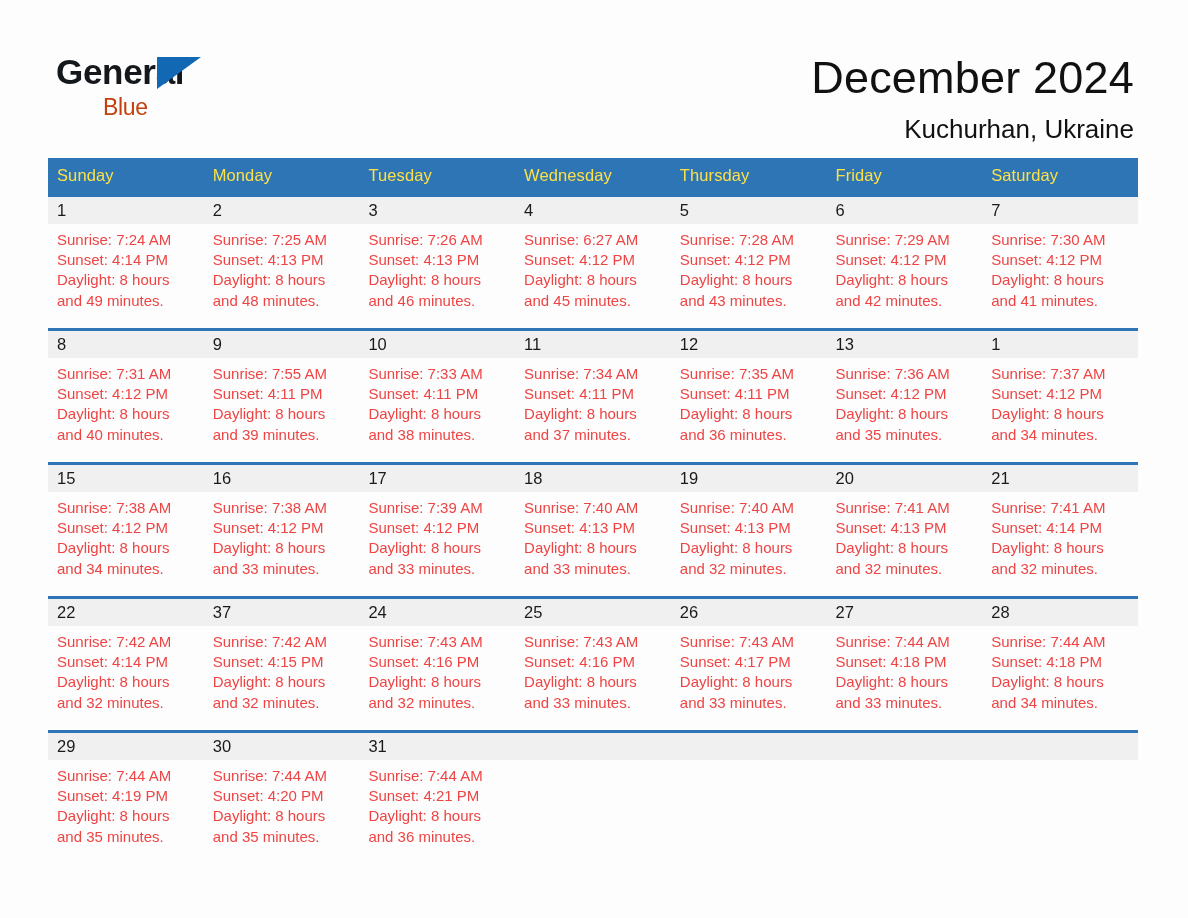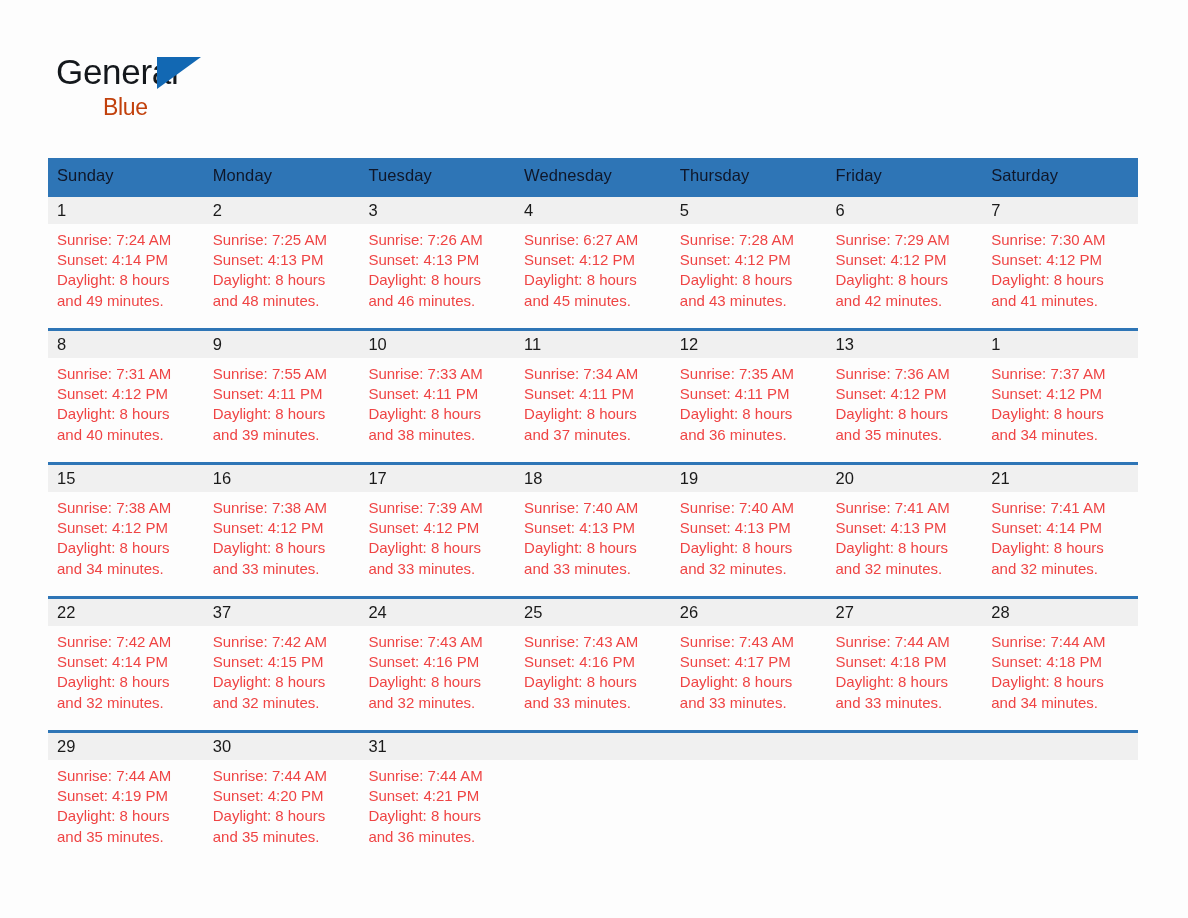--- a/index.html
+++ b/index.html
@@ -39,20 +39,21 @@
   }
   .brand-general {
     position: absolute;
     left: 0;
     top: 0;
     font-size: 35px;
     line-height: 40px;
     letter-spacing: -0.3px;
     color: #14181c;
     font-family: "Liberation Sans", sans-serif;
+    font-weight: bold;
   }
   .brand-tri {
     position: absolute;
     left: 101px;
     top: 5px;
     width: 0;
     height: 0;
     border-left: 44px solid #1268b3;
     border-bottom: 32px solid transparent;
   }
@@ -92,21 +93,21 @@
     left: 48px;
     top: 158px;
     width: 1090px;
     border-collapse: collapse;
     table-layout: fixed;
   }
   .calendar col { width: 155.7px; }
 
   thead th {
     background: #2e75b6;
-    color: #0f172a;
+    color: #fde047;
     font-size: 16.5px;
     font-weight: normal;
     text-align: left;
     padding: 8px 0 9px 9px;
     height: 18px;
     letter-spacing: 0.1px;
   }
 
   tbody td {
     vertical-align: top;
@@ -139,20 +140,24 @@
 </head>
 <body>
 
 <div class="page">
 
   <div class="top">
     <div class="brand">
       <span class="brand-general">General</span>
       <span class="brand-tri"></span>
       <span class="brand-blue">Blue</span>
+    </div>
+    <div class="titles">
+      <h1 class="month-title">December 2024</h1>
+      <div class="location">Kuchurhan, Ukraine</div>
     </div>
   </div>
 
   <table class="calendar">
     <colgroup>
       <col>
         <col>
         <col>
         <col>
         <col>

